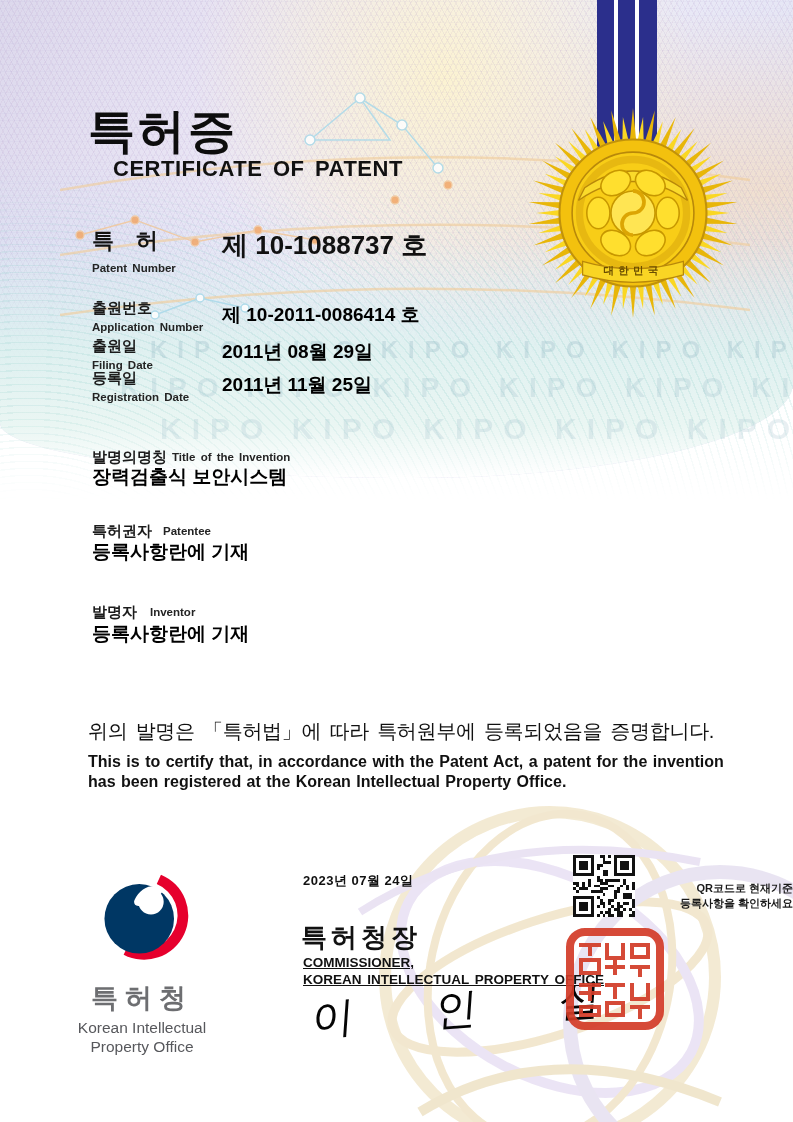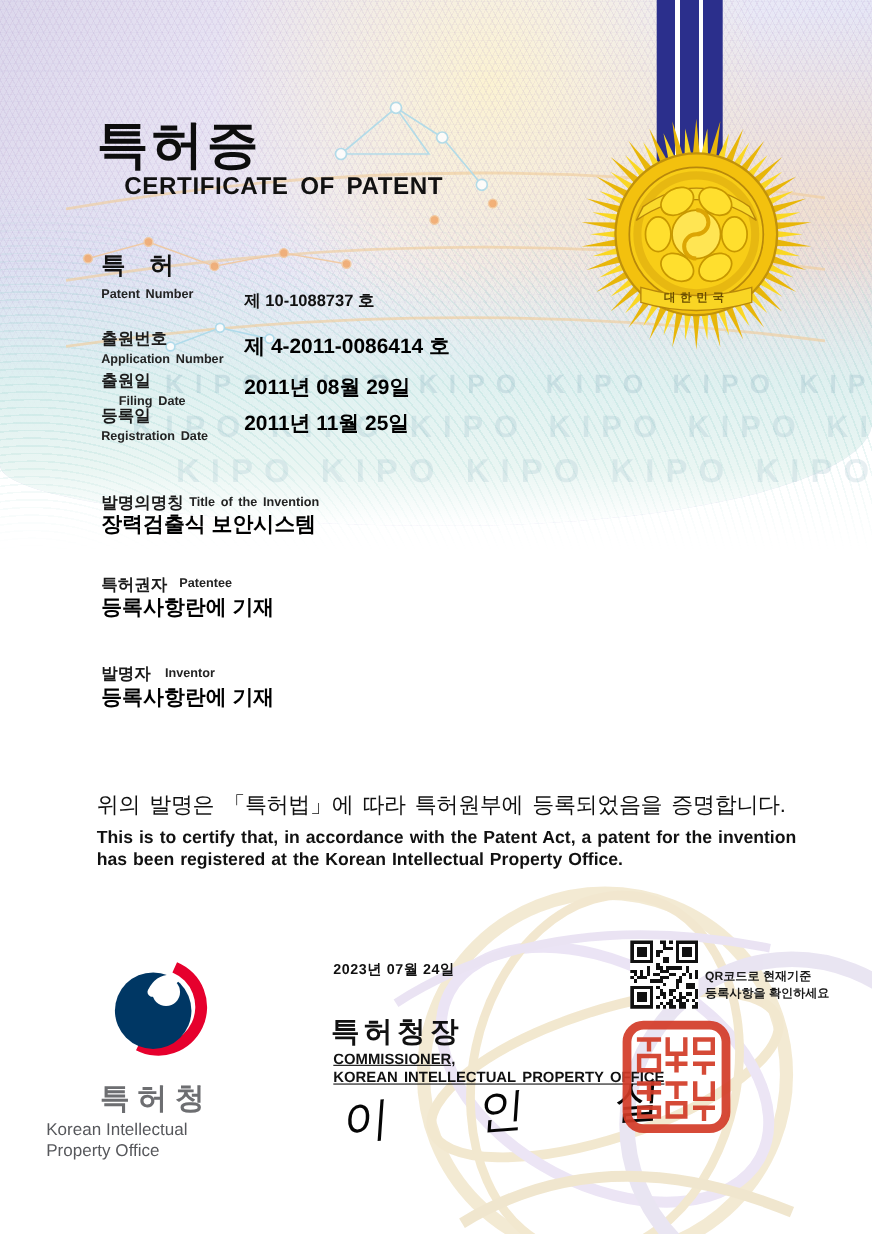--- a/index.html
+++ b/index.html
@@ -46,40 +46,40 @@
     background:linear-gradient(90deg,#2b2f8c 0 17px,#ffffff 17px 21px,#2b2f8c 21px 38px,#ffffff 38px 42px,#2b2f8c 42px 60px);
   }
   .medal{left:528px;top:108px;width:210px;height:210px;}
   
   .title-ko{left:88px;top:100px;font-size:47px;font-weight:800;letter-spacing:3px;color:#0d0d0d;}
   .title-en{left:91px;top:156px;font-size:22px;font-weight:700;letter-spacing:.5px;word-spacing:4px;margin-left:22px;}
   .k-label{font-size:15px;font-weight:600;color:#1b1b1b;}
   .k-label-lg{font-size:22px;font-weight:700;letter-spacing:8px;}
   .e-label{font-size:11.5px;font-weight:600;color:#232323;word-spacing:2px;}
   .value{font-size:19px;font-weight:700;color:#000;}
-  .value-lg{font-size:15px;font-weight:700;margin-top:36px;}
+  .value-lg{font-size:26px;font-weight:700;}
   .stmt-ko{left:88px;top:718px;font-size:20px;font-weight:400;letter-spacing:-0.3px;word-spacing:3px;}
   .stmt-en{left:88px;top:752px;font-size:16px;font-weight:700;line-height:20px;word-spacing:1px;}
   
   .issue-date{left:303px;top:872px;font-size:13px;font-weight:600;letter-spacing:.5px;}
   .comm-ko{left:301px;top:920px;font-size:26px;font-weight:800;letter-spacing:4px;}
   .comm-en{left:303px;top:954px;font-size:13.5px;font-weight:700;line-height:17px;word-spacing:2px;text-decoration:underline;}
   .signature{
     left:312px;top:982px;width:270px;font-size:42px;font-weight:500;color:#050505;
     font-family:"DejaVu Serif","Liberation Serif",serif;
     letter-spacing:34px;transform:rotate(-4deg) skewX(-8deg);white-space:nowrap;
   }
   .qr{left:573px;top:855px;width:62px;height:62px;background:#fff;}
-  .qr-caption{left:641px;top:881px;width:152px;font-size:11px;font-weight:700;text-align:left;line-height:15px;color:#1a1a1a;}
+  .qr-caption{left:641px;top:881px;width:152px;font-size:11px;font-weight:700;text-align:right;line-height:15px;color:#1a1a1a;}
   .seal{left:565px;top:927px;width:100px;height:104px;}
   .sr{position:absolute;opacity:0;font-size:2px;pointer-events:none;}
   
   .logo-sym{left:96px;top:868px;width:94px;height:94px;}
   .logo-ko{left:67px;top:980px;width:150px;text-align:center;font-size:27px;font-weight:600;letter-spacing:7px;color:#6d6e71;}
-  .logo-en{left:42px;top:1018px;width:200px;text-align:left;font-size:15.5px;line-height:19px;font-weight:500;color:#57585c;}
+  .logo-en{left:42px;top:1018px;width:200px;text-align:center;font-size:15.5px;line-height:19px;font-weight:500;color:#57585c;}
   .sphere{left:300px;top:792px;width:493px;height:330px;opacity:.55;}
 </style>
 </head>
 <body>
 
 <div class="page">
 
   <div class="abs bg-top"></div>
   <div class="abs bg-zigzag"></div>
   <div class="abs bg-mint"></div>
@@ -205,24 +205,24 @@
 
   <div class="abs title-ko">특허증</div>
   <div class="abs title-en">CERTIFICATE OF PATENT</div>
 
   <div class="abs k-label-lg" style="left:92px;top:226px">특 허</div>
   <div class="abs e-label" style="left:92px;top:262px">Patent Number</div>
   <div class="abs value-lg" style="left:222px;top:228px">제 10-1088737 호</div>
 
   <div class="abs k-label" style="left:92px;top:299px">출원번호</div>
   <div class="abs e-label" style="left:92px;top:321px">Application Number</div>
-  <div class="abs value" style="left:222px;top:302px">제 4-2011-0086414 호</div>
+  <div class="abs value" style="left:222px;top:302px">제 10-2011-0086414 호</div>
 
   <div class="abs k-label" style="left:92px;top:337px">출원일</div>
-  <div class="abs e-label" style="left:108px;top:359px">Filing Date</div>
+  <div class="abs e-label" style="left:92px;top:359px">Filing Date</div>
   <div class="abs value" style="left:222px;top:339px">2011년 08월 29일</div>
 
   <div class="abs k-label" style="left:92px;top:369px">등록일</div>
   <div class="abs e-label" style="left:92px;top:391px">Registration Date</div>
   <div class="abs value" style="left:222px;top:372px">2011년 11월 25일</div>
 
   <div class="abs k-label" style="left:92px;top:448px">발명의명칭</div>
   <div class="abs e-label" style="left:172px;top:451px">Title of the Invention</div>
   <div class="abs value" style="left:92px;top:464px">장력검출식 보안시스템</div>
 

